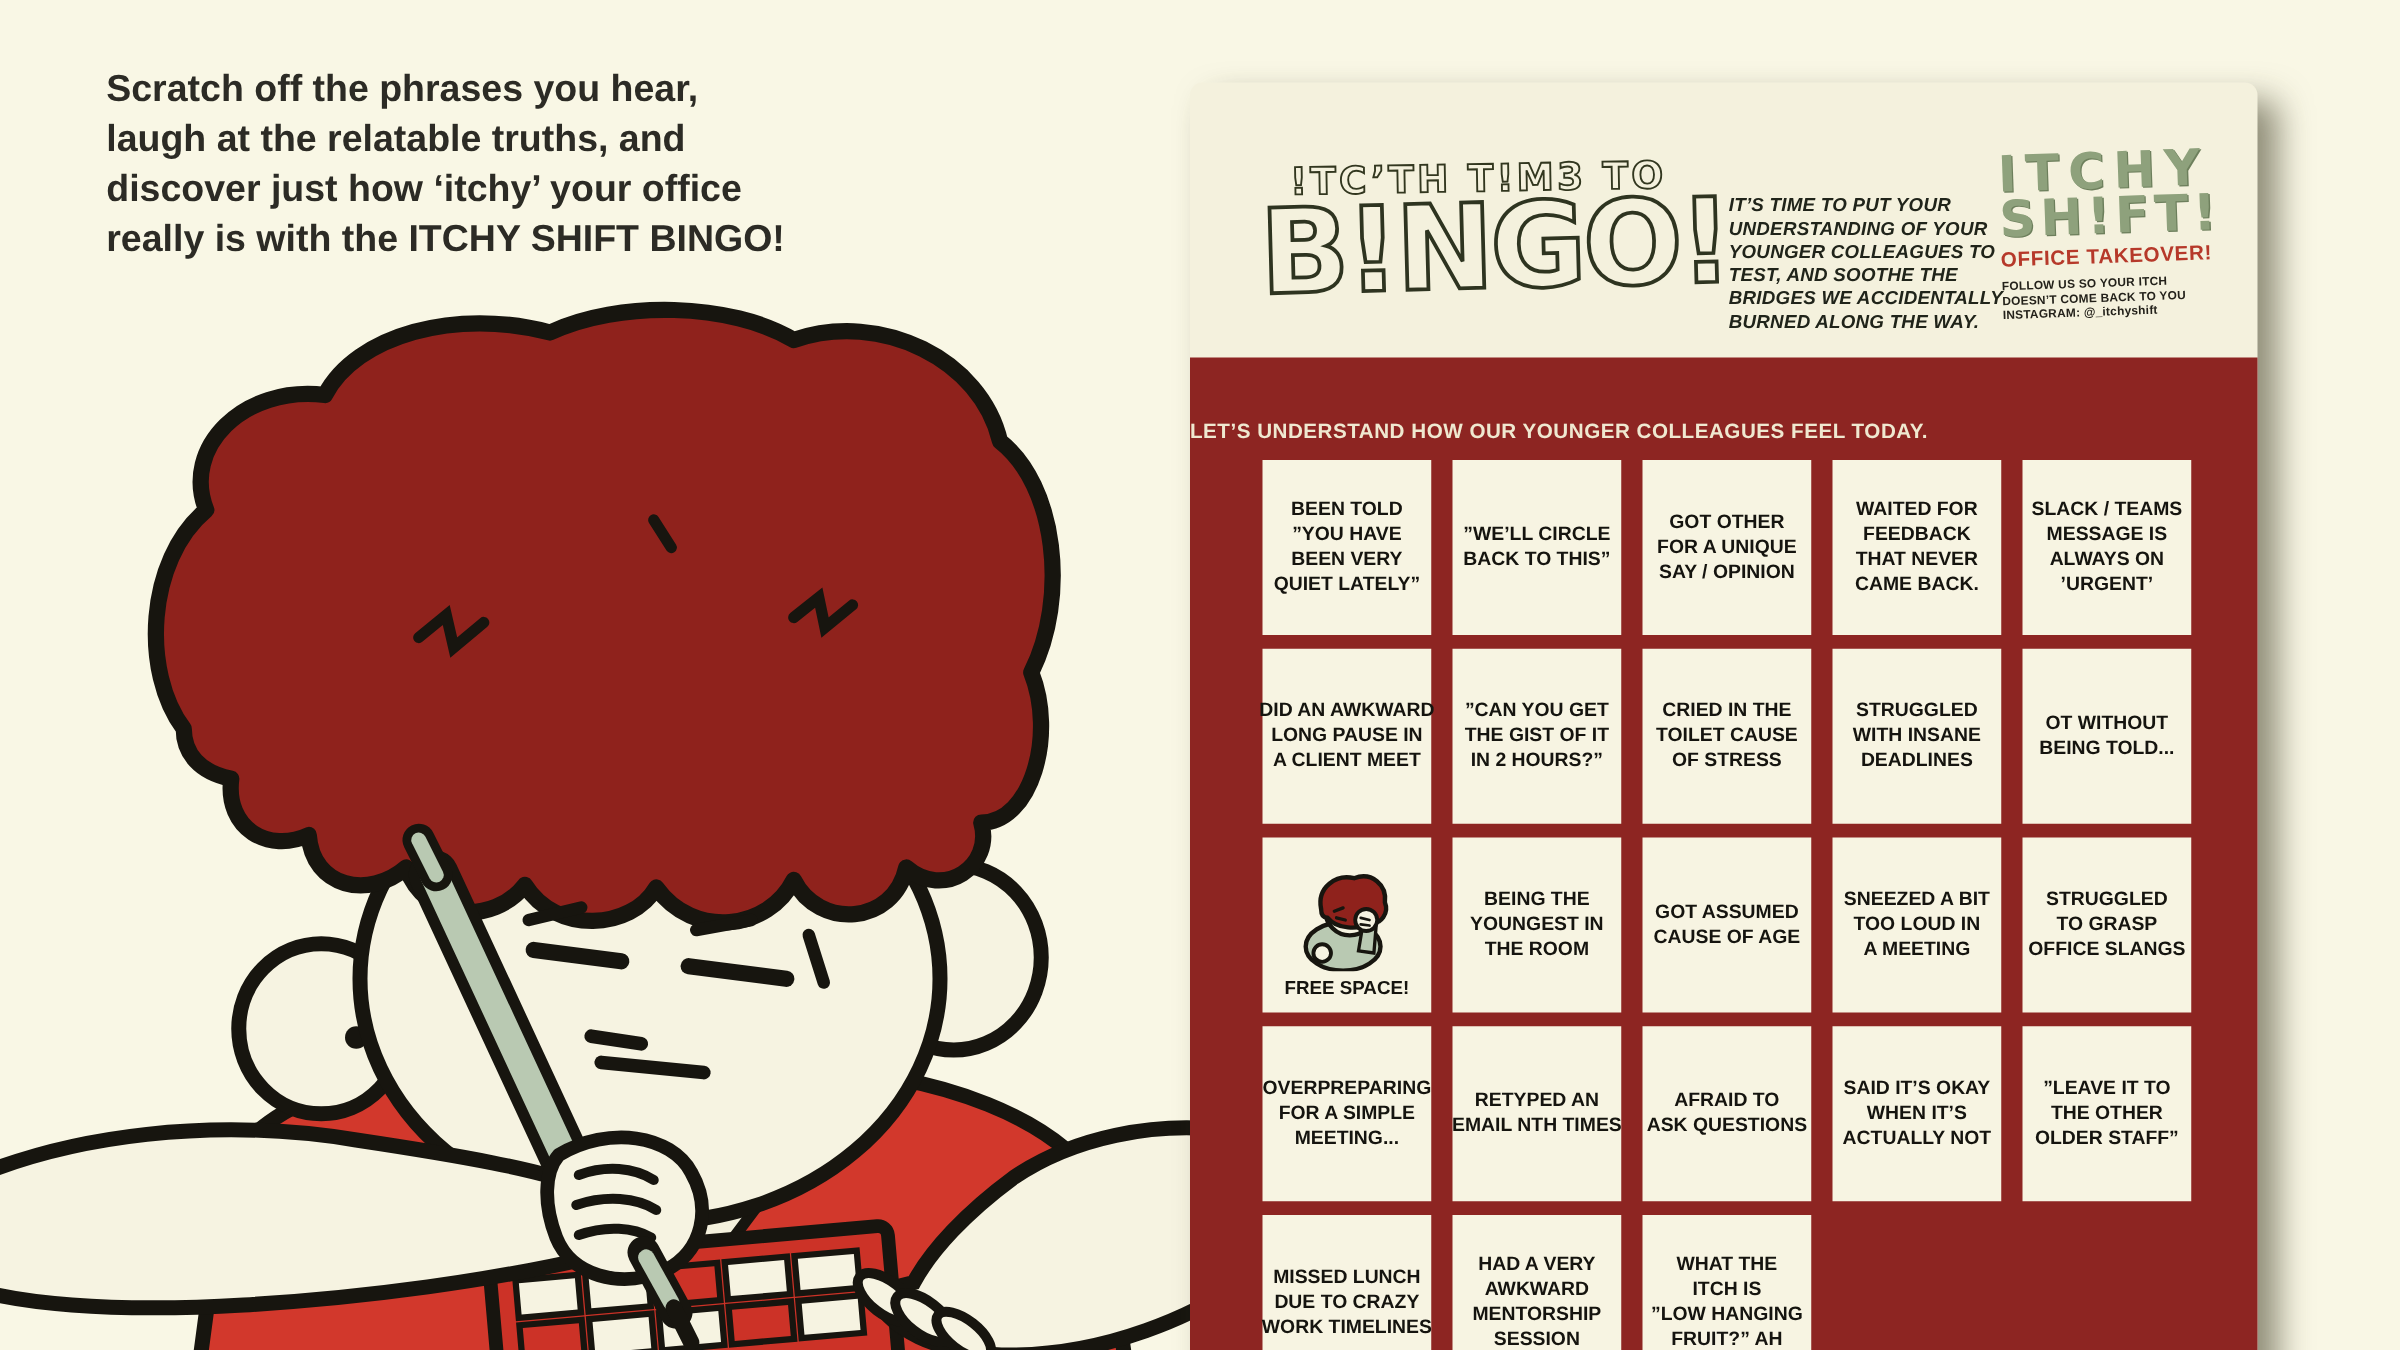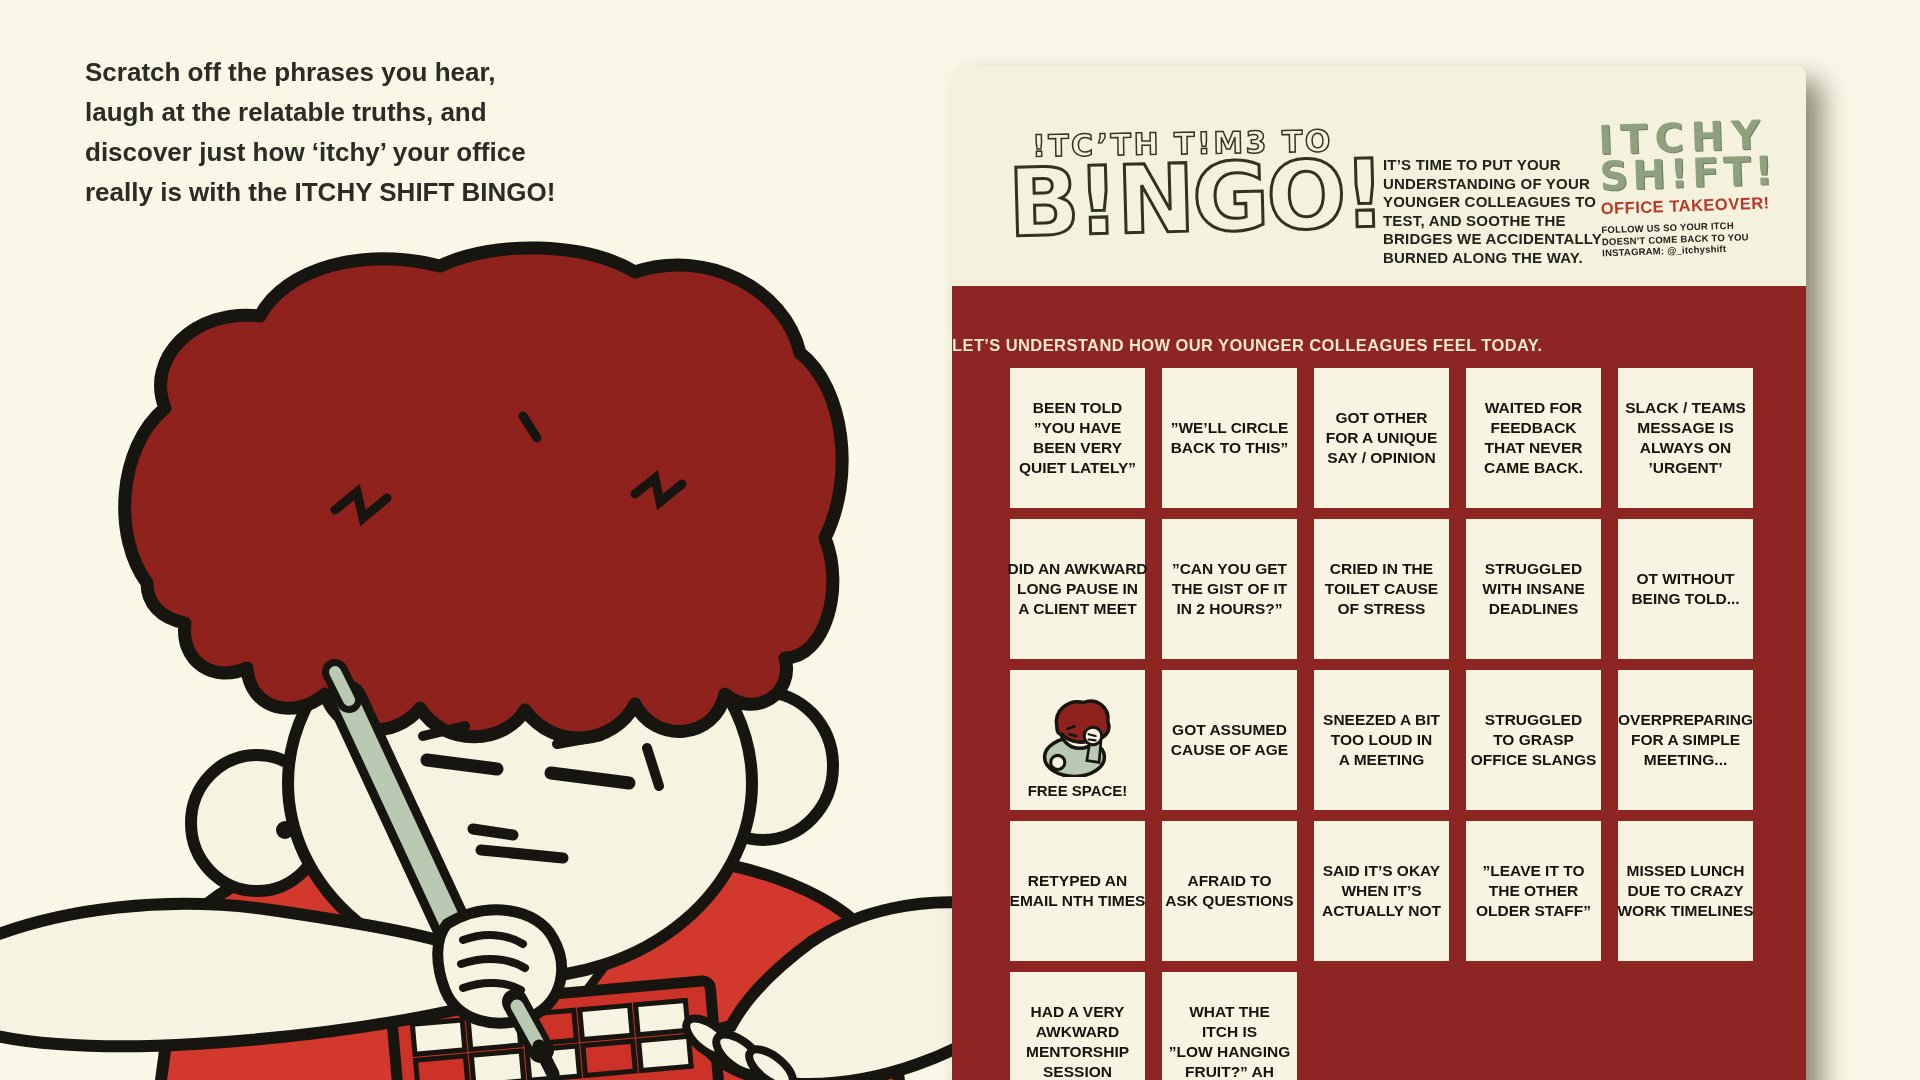--- a/index.html
+++ b/index.html
@@ -3,21 +3,21 @@
 <meta charset="utf-8">
 <style>
   html,body{margin:0;padding:0;}
   body{
     width:1920px;height:1080px;overflow:hidden;position:relative;
     background:#f9f7e5;
     font-family:"Liberation Sans",sans-serif;
   }
   .intro{
     position:absolute;left:85px;top:52px;margin:0;
-    font-size:26px;line-height:40px;font-weight:600;color:#2c2b25;
+    font-size:30px;line-height:40px;font-weight:600;color:#2c2b25;
     white-space:pre;letter-spacing:0px;
   }
   .illustration{position:absolute;left:-5px;top:238px;z-index:1;}
   
   .card{
     position:absolute;left:952px;top:66px;width:854px;height:1120px;
     background:#f4f1dd;border-radius:10px;z-index:2;
     box-shadow:16px 14px 26px rgba(55,52,30,0.55);
   }
   .title-small{
@@ -28,21 +28,21 @@
   }
   .title-big{
     position:absolute;left:56px;top:78px;
     font-family:"DejaVu Sans",sans-serif;font-weight:bold;font-size:94px;
     letter-spacing:-3px;color:transparent;-webkit-text-stroke:3px #2e3420;
     transform:rotate(-1.5deg);white-space:pre;
   }
   .desc{
     position:absolute;left:431px;top:90px;margin:0;width:230px;
     font-size:15px;line-height:18.5px;font-weight:bold;color:#20241a;
-    white-space:pre;letter-spacing:0.2px;
+    white-space:pre;letter-spacing:0.2px;font-style:italic;
   }
   .logo{position:absolute;left:648px;top:52px;width:190px;transform:rotate(-2deg);}
   .logo-l1,.logo-l2{
     font-family:"DejaVu Sans",sans-serif;font-weight:bold;font-size:40px;line-height:38px;
     color:#8ea17c;letter-spacing:7px;text-shadow:1px 1px 0 #6d7f5c;white-space:pre;
   }
   .logo-l2{margin-top:-2px;letter-spacing:4px;}
   .logo-sub{
     margin-top:4px;font-weight:bold;font-size:16.5px;color:#b6392a;
     letter-spacing:0.5px;white-space:pre;
@@ -215,20 +215,23 @@
                C60,56 40,54 32,44 C27,44 26,40 26,36 Z" fill="#8f221c" stroke="#17150f" stroke-width="4" stroke-linejoin="round"></path>
       <path d="M40,44 l8,2" stroke="#17150f" stroke-width="3" stroke-linecap="round"></path>
       <path d="M38,38 l8,-3" stroke="#17150f" stroke-width="3" stroke-linecap="round"></path>
       <path d="M60,74 L64,50 L76,52 L74,76 Z" fill="#b9c9b2" stroke="#17150f" stroke-width="3"></path>
       <circle cx="67" cy="46" r="10" fill="#f6f3e1" stroke="#17150f" stroke-width="3.5"></circle>
       <path d="M62,44 l8,2 M62,50 l8,1" stroke="#17150f" stroke-width="2.5" stroke-linecap="round"></path>
       <circle cx="27" cy="76" r="8" fill="#f6f3e1" stroke="#17150f" stroke-width="3.5"></circle>
     </svg>
     <div class="free-label">FREE SPACE!</div>
   </div>
+          <div class="cell">BEING THE
+YOUNGEST IN
+THE ROOM</div>
           <div class="cell">GOT ASSUMED
 CAUSE OF AGE</div>
           <div class="cell">SNEEZED A BIT
 TOO LOUD IN
 A MEETING</div>
           <div class="cell">STRUGGLED
 TO GRASP
 OFFICE SLANGS</div>
           <div class="cell">OVERPREPARING
 FOR A SIMPLE

